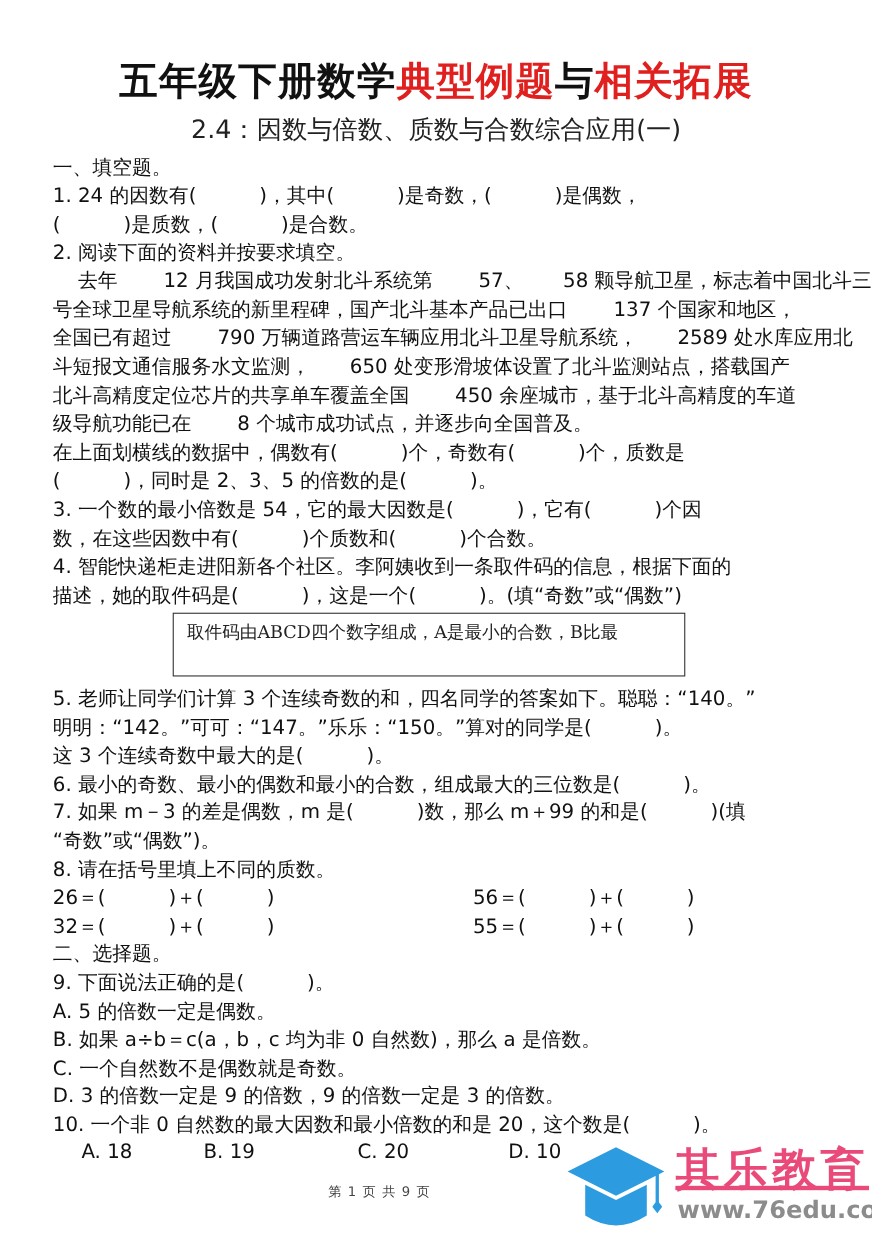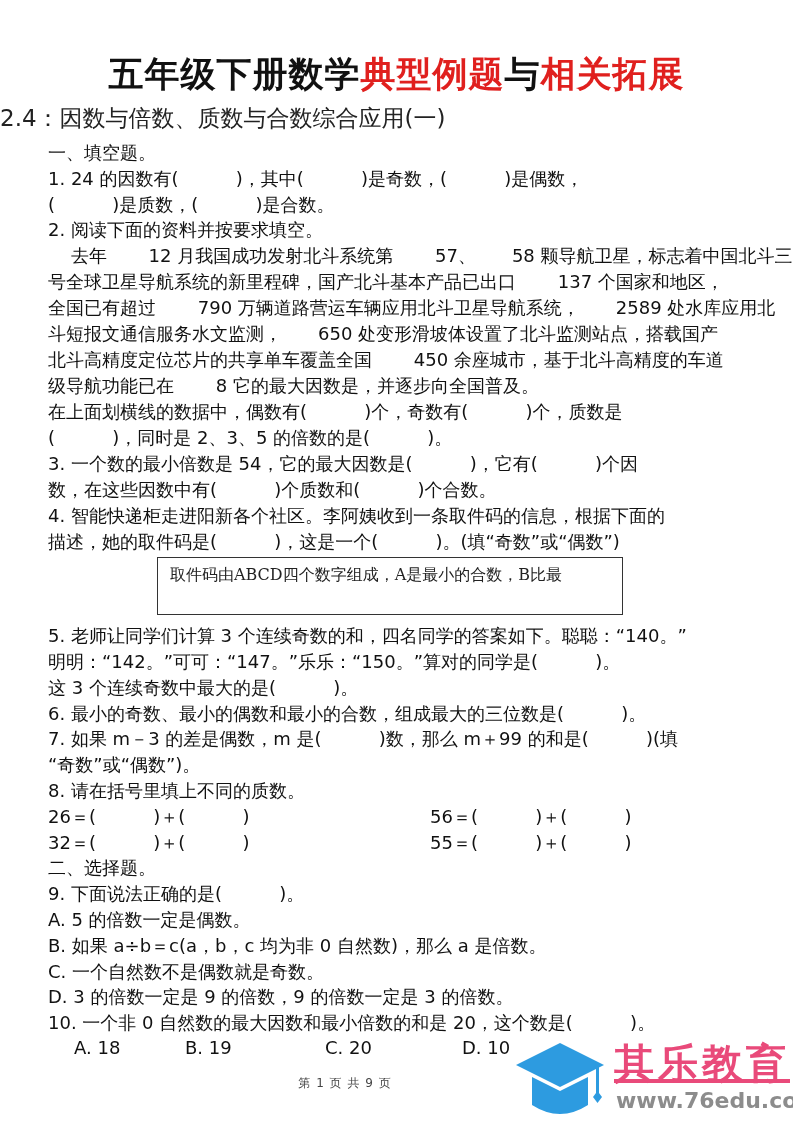--- a/index.html
+++ b/index.html
@@ -1,21 +1,21 @@
 <!DOCTYPE html>
 <html><head>
 <meta charset="utf-8">
 <style>
   html, body { margin: 0; padding: 0; background: #ffffff; }
   body { width: 793px; height: 1122px; position: relative; overflow: hidden;
          font-family: "DejaVu Sans", "Liberation Sans", sans-serif; color: #111; }
   .title { position: absolute; top: 50px; left: 0; width: 793px; text-align: center;
            font-size: 35px; font-weight: bold; letter-spacing: 1px; line-height: 48px; }
   .title .red { color: #e0201e; }
-  .subtitle { position: absolute; top: 102px; left: 0; width: 793px; text-align: left;
+  .subtitle { position: absolute; top: 102px; left: 0; width: 793px; text-align: center;
               font-size: 23px; line-height: 32px; color: #222; }
   .line { position: absolute; left: 48px; font-size: 18px; line-height: 24px; white-space: pre; color: #111; }
   .u { text-underline-offset: 3px; margin-left: 36px; }
   .box { position: absolute; left: 157px; top: 557px; width: 466px; height: 58px;
          border: 1.5px solid #333; box-sizing: border-box; padding: 5px 12px;
          font-family: "DejaVu Serif", "Liberation Serif", serif; font-size: 16px; line-height: 24px; color: #222; }
   .footer { position: absolute; top: 1075px; left: 0; width: 690px; text-align: center; font-size: 12px; color: #444; letter-spacing: 1px; }
   .logo { position: absolute; left: 512px; top: 1035px; width: 281px; height: 87px; }
   .logo-name { position: absolute; left: 102px; top: 4px; font-size: 40px; font-weight: bold; color: #e94a7a; letter-spacing: 4px; line-height: 48px; text-decoration: underline; }
   .logo-url { position: absolute; left: 104px; top: 52px; font-size: 22px; font-weight: bold; color: #8c8c8c; font-family: "DejaVu Sans", sans-serif; line-height: 28px; }
@@ -33,21 +33,21 @@
 <div class="line" style="top:167px">1. 24 的因数有(          )，其中(          )是奇数，(          )是偶数，</div>
 <div class="line" style="top:193px">(          )是质数，(          )是合数。</div>
 <div class="line" style="top:218px">2. 阅读下面的资料并按要求填空。</div>
 
 <div id="passage">
     <div class="line" style="top: 244px;"><span>    去年 </span><span class="u">12</span><span> 月我国成功发射北斗系统第 </span><span class="u">57</span><span>、</span><span class="u">58</span><span> 颗导航卫星，标志着中国北斗三</span></div>
     <div class="line" style="top: 270px;"><span>号全球卫星导航系统的新里程碑，国产北斗基本产品已出口 </span><span class="u">137</span><span> 个国家和地区，</span></div>
     <div class="line" style="top: 296px;"><span>全国已有超过 </span><span class="u">790</span><span> 万辆道路营运车辆应用北斗卫星导航系统，</span><span class="u">2589</span><span> 处水库应用北</span></div>
     <div class="line" style="top: 322px;"><span>斗短报文通信服务水文监测，</span><span class="u">650</span><span> 处变形滑坡体设置了北斗监测站点，搭载国产</span></div>
     <div class="line" style="top: 348px;"><span>北斗高精度定位芯片的共享单车覆盖全国 </span><span class="u">450</span><span> 余座城市，基于北斗高精度的车道</span></div>
-    <div class="line" style="top: 374px;"><span>级导航功能已在 </span><span class="u">8</span><span> 它的最大因数是，并逐步向全国普及。</span></div>
+    <div class="line" style="top: 374px;"><span>级导航功能已在 </span><span class="u">8</span><span> 个城市成功试点，并逐步向全国普及。</span></div>
   </div>
 
 <div class="line" style="top:400px">在上面划横线的数据中，偶数有(          )个，奇数有(          )个，质数是</div>
 <div class="line" style="top:426px">(          )，同时是 2、3、5 的倍数的是(          )。</div>
 <div class="line" style="top:452px">3. 一个数的最小倍数是 54，它的最大因数是(          )，它有(          )个因</div>
 <div class="line" style="top:478px">数，在这些因数中有(          )个质数和(          )个合数。</div>
 <div class="line" style="top:504px">4. 智能快递柜走进阳新各个社区。李阿姨收到一条取件码的信息，根据下面的</div>
 <div class="line" style="top:530px">描述，她的取件码是(          )，这是一个(          )。(填“奇数”或“偶数”)</div>
 
 <div class="box">

